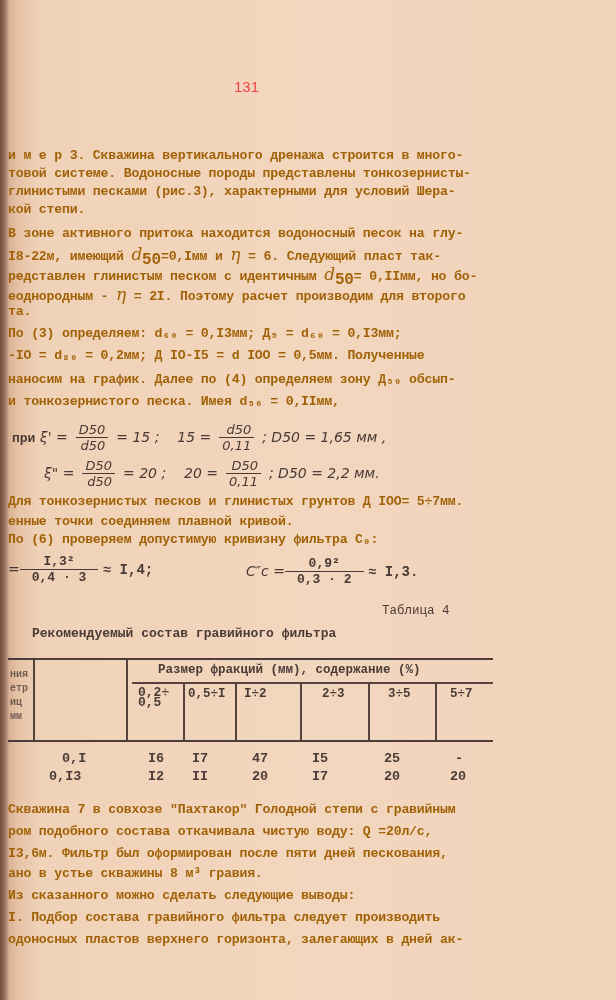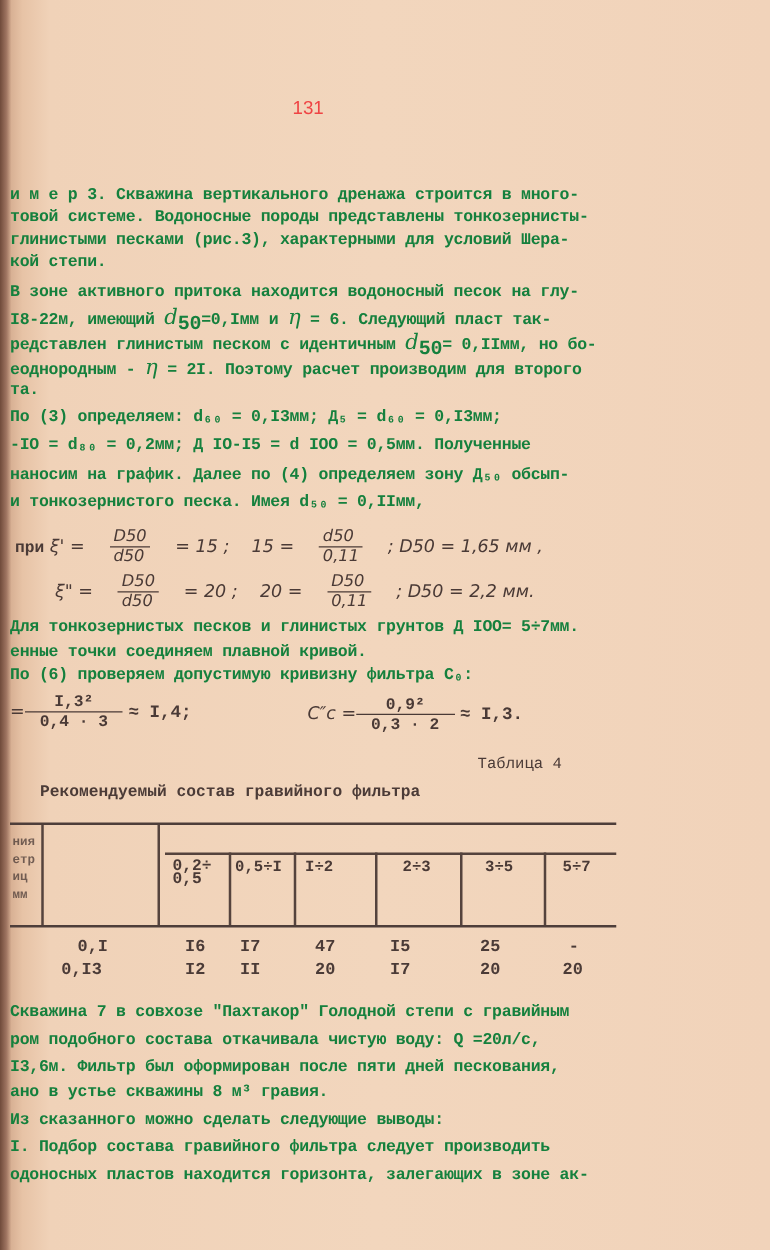--- a/index.html
+++ b/index.html
@@ -11,26 +11,26 @@
   }
   .spine {
     position:absolute; left:0; top:0; width:9px; height:1000px;
     background: linear-gradient(90deg, #6f4a3a 0, #9d7360 5px, rgba(200,160,130,0) 9px);
   }
   .page-num {
     position:absolute; left:213px; top:78px; font-size:15px; font-family:Liberation Sans, sans-serif; color:#ef4444;margin-left:21px;
   }
   .line {
     position:absolute; left:8px; white-space:nowrap; font-size:13.2px; letter-spacing:-0.2px; font-weight:bold;
-    color:#15803d;
+    color:#a16207;
   }
   .it { font-family:"DejaVu Serif", serif; font-style:italic; font-weight:normal; font-size:17px; }
   sub { font-size:16px; vertical-align:-4px; }
   .formula { position:absolute; white-space:nowrap; font-family:"DejaVu Sans", sans-serif; font-style:italic; font-size:14px; color:#4a3a36; }
-  .frac { display:inline-block; vertical-align:middle; text-align:left; margin:0 20px; }
+  .frac { display:inline-block; vertical-align:middle; text-align:right; margin:0 8px; }
   .frac .num { display:block; border-bottom:1px solid #4a3a36; padding:0 3px; font-size:13px; }
   .frac .den { display:block; padding:0 3px; font-size:13px; }
   .cc-frac { display:inline-block; vertical-align:middle; text-align:center; font-family:"Liberation Mono", monospace; font-style:normal; font-weight:bold; }
   .cc-frac .num { display:block; border-bottom:1.5px solid #4a3a36; padding:0 12px; font-size:13px; }
   .cc-frac .den { display:block; padding:0 12px; font-size:13px; }
   .table-caption { position:absolute; left:382px; top:604px; font-size:12.5px; font-weight:normal; }
   .table-title { position:absolute; left:32px; top:626px; font-size:13px; font-weight:bold; }
   .tbl {
     position:absolute; left:8px; top:658px; width:485px; height:80px;
     border-top:2px solid #4e3e3a; border-bottom:2px solid #4e3e3a;
@@ -104,20 +104,21 @@
   <div class="vline" style="left:292px; top:22px"></div>
   <div class="vline" style="left:360px; top:22px"></div>
   <div class="vline" style="left:427px; top:22px"></div>
 
   <div class="cell" style="left:2px; top:8px; font-size:10px; line-height:14px; opacity:0.75">
     <div>ния</div>
     <div>етр</div>
     <div>иц</div>
     <div>мм</div>
   </div>
+  <div class="cell" style="left:150px; top:4px">Размер фракций (мм), содержание (%)</div>
   <div class="cell" style="left:130px; top:28px; white-space:pre; line-height:10px; font-size:13px">0,2÷
 0,5</div>
   <div class="cell" style="left:180px; top:28px">0,5÷I</div>
   <div class="cell" style="left:236px; top:28px">I÷2</div>
   <div class="cell" style="left:314px; top:28px">2÷3</div>
   <div class="cell" style="left:380px; top:28px">3÷5</div>
   <div class="cell" style="left:442px; top:28px">5÷7</div>
 </div>
 
 <div>
@@ -138,13 +139,13 @@
   <div class="row-val" style="left:384px; top:769px">20</div>
   <div class="row-val" style="left:450px; top:769px">20</div>
 </div>
 
 <div class="line" style="top:802px">Скважина 7 в совхозе "Пахтакор" Голодной степи с гравийным</div>
 <div class="line" style="top:824px">ром подобного состава откачивала чистую воду: Q =20л/с,</div>
 <div class="line" style="top:846px">I3,6м. Фильтр был оформирован после пяти дней пескования,</div>
 <div class="line" style="top:866px">ано в устье скважины 8 м³ гравия.</div>
 <div class="line" style="top:888px">Из сказанного можно сделать следующие выводы:</div>
 <div class="line" style="top:910px">I. Подбор состава гравийного фильтра следует производить</div>
-<div class="line" style="top:932px">одоносных пластов находится горизонта, залегающих в зоне ак-</div>
+<div class="line" style="top:932px">одоносных пластов верхнего горизонта, залегающих в дней ак-</div>
 
 </body></html>

